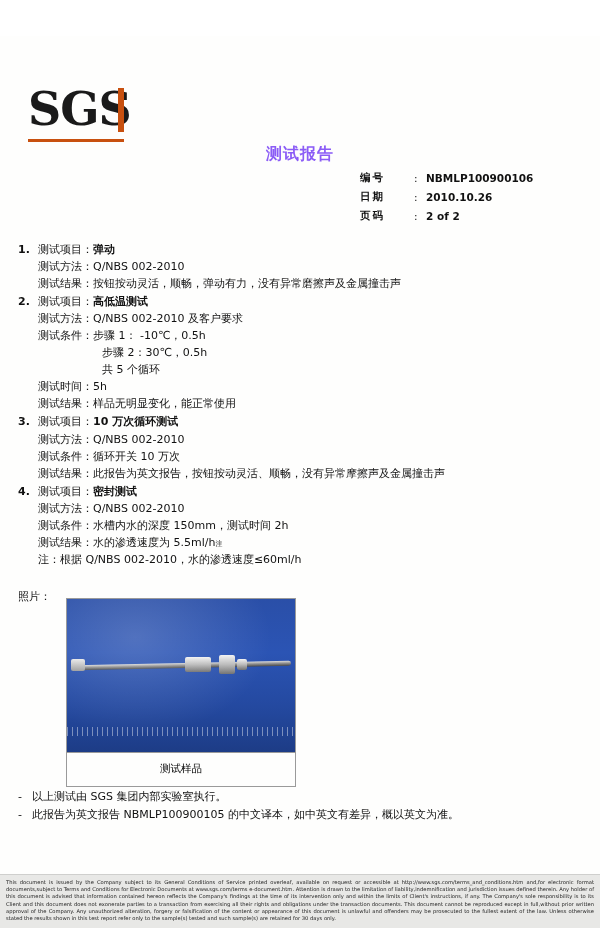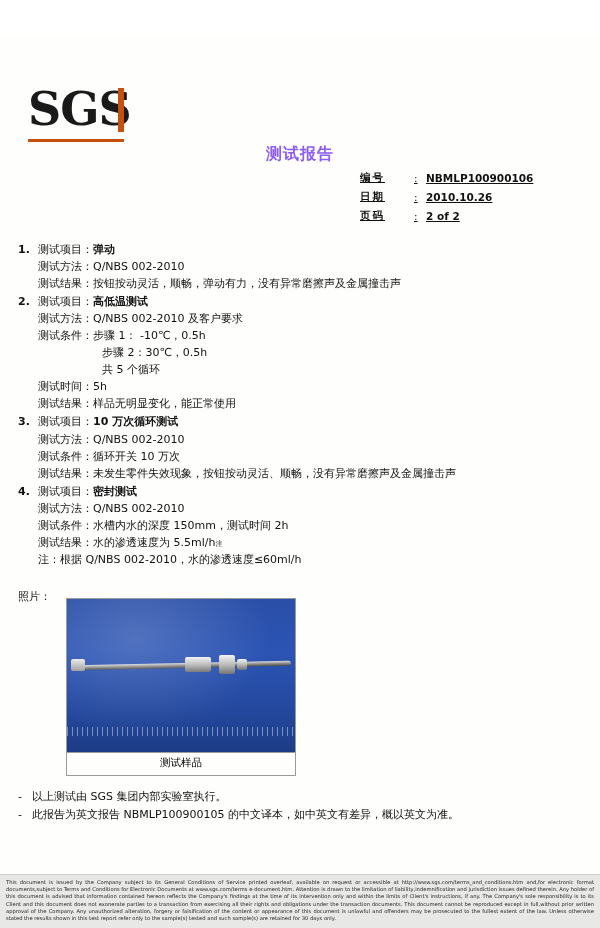--- a/index.html
+++ b/index.html
@@ -67,21 +67,20 @@
     right: 18px;
     top: 132px;
     width: 222px;
     font-size: 10.5px;
     color: #111;
   }
   .meta-row {
     display: flex;
     align-items: center;
     height: 19px;
-    text-decoration: underline;
   }
   .meta-label {
     width: 54px;
     font-weight: bold;
     letter-spacing: 2px;
   }
   .meta-colon { width: 12px; }
   .meta-value { font-weight: bold; }
 
   
@@ -136,24 +135,24 @@
   .photo-frame {
     width: 230px;
     height: 155px;
     border: 1px solid #9a9a9a;
     overflow: hidden;
     position: relative;
   }
   .photo-cap {
     text-align: center;
     font-size: 10.5px;
-    padding-top: 2px;
+    padding-top: 8px;
     border: 1px solid #9a9a9a;
     border-top: none;
-    height: 23px;
+    height: 34px;
     line-height: 15px;
   }
 
   
   .ph1 {
     width: 100%; height: 100%;
     background:
       linear-gradient(180deg, #2a4fa8 0%, #2b54b4 35%, #2449a0 70%, #1d3c86 100%);
     position: relative;
   }
@@ -376,21 +375,21 @@
       <div class="row">
         <span class="k">测试方法：</span>
         <span class="v">Q/NBS 002-2010</span>
       </div>
       <div class="row">
         <span class="k">测试条件：</span>
         <span class="v">循环开关 10 万次</span>
       </div>
       <div class="row">
         <span class="k">测试结果：</span>
-        <span class="v">未发生零件失效现象，按钮按动灵活、顺畅，没有异常磨擦声及金属撞击声</span>
+        <span class="v">此报告为英文报告，按钮按动灵活、顺畅，没有异常摩擦声及金属撞击声</span>
       </div>
     </div>
 
     <div class="item">
       <div class="item-head">
         <span class="idx">4.</span>
         <span class="lbl">测试项目：</span>
         <span class="bold">密封测试</span>
       </div>
       <div class="row">

